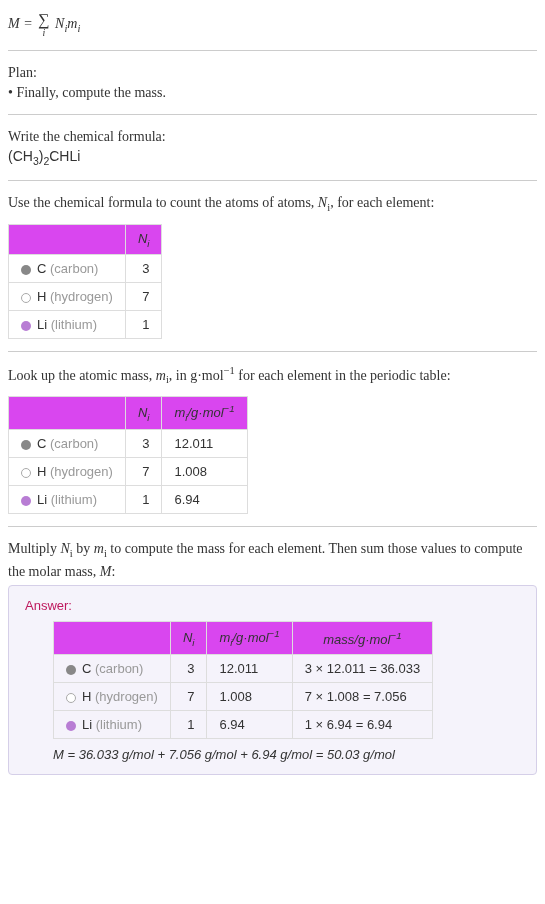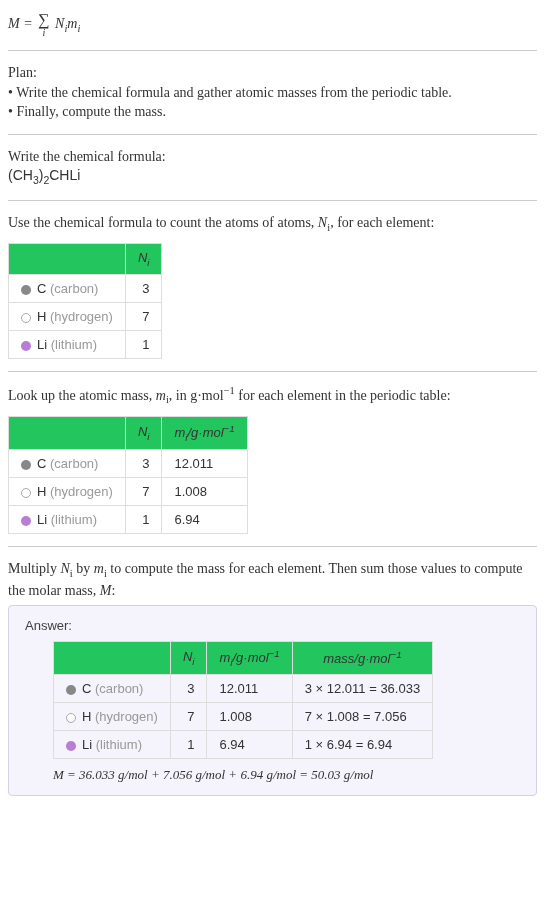--- a/index.html
+++ b/index.html
@@ -57,21 +57,21 @@
       margin: 8px 0;
       font-family: Arial, sans-serif;
       font-size: 13px;
     }
     th, td {
       border: 1px solid #ddd;
       padding: 6px 12px;
       text-align: left;
     }
     td.header-cell {
-      background: #22c55e;
+      background: #d946ef;
       font-style: italic;
       text-align: center;
     }
     td.num {
       text-align: right;
     }
     td.val {
       text-align: left;
     }
     .element-cell {
@@ -100,33 +100,33 @@
       background: #b87dd4;
     }
     .answer-box {
       background: #f5f3fb;
       border: 1px solid #d5cfe8;
       border-radius: 4px;
       padding: 12px 16px;
       margin-top: 4px;
     }
     .answer-box .answer-label {
-      color: #404040;
+      color: #be185d;
       font-family: Arial, sans-serif;
       font-size: 13px;
       margin-bottom: 8px;
     }
     .answer-box table {
       margin-left: 28px;
     }
     .answer-box .final {
       margin-left: 28px;
       margin-top: 8px;
       font-style: italic;
-      font-family: Liberation Serif, serif;
+      font-family: Liberation Sans, sans-serif;
       font-size: 13px;
     }
     .chem-formula {
       font-family: Arial, sans-serif;
     }
     p {
       line-height: 1.4;
     }
   </style>
 </head>
@@ -135,21 +135,20 @@
 <div class="section">
   <p class="formula">
     <span class="var">M</span><span> = </span><span class="sum-symbol"><span class="sigma">∑</span><span class="sum-sub">i</span></span> <span class="var">N</span><span class="sub">i</span><span class="var">m</span><span class="sub">i</span>
   </p>
 </div>
 
 <hr class="divider">
 
 <div class="section">
   <p>Plan:</p>
-  <p>• Write the chemical formula and gather atomic masses from the periodic table.</p>
   <p>• Finally, compute the mass.</p>
 </div>
 
 <hr class="divider">
 
 <div class="section">
   <p>Write the chemical formula:</p>
   <p class="chem-formula">
     <span>(CH</span><span class="sub">3</span><span>)</span><span class="sub">2</span><span>CHLi</span>
   </p>

